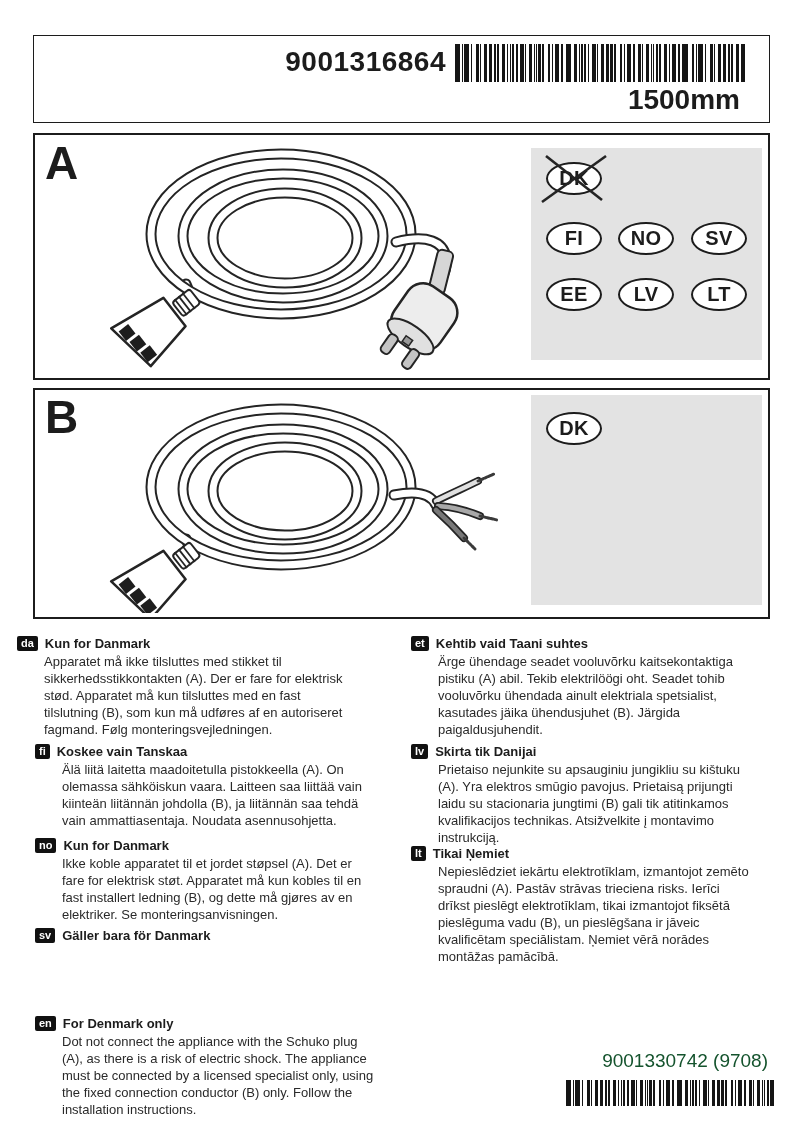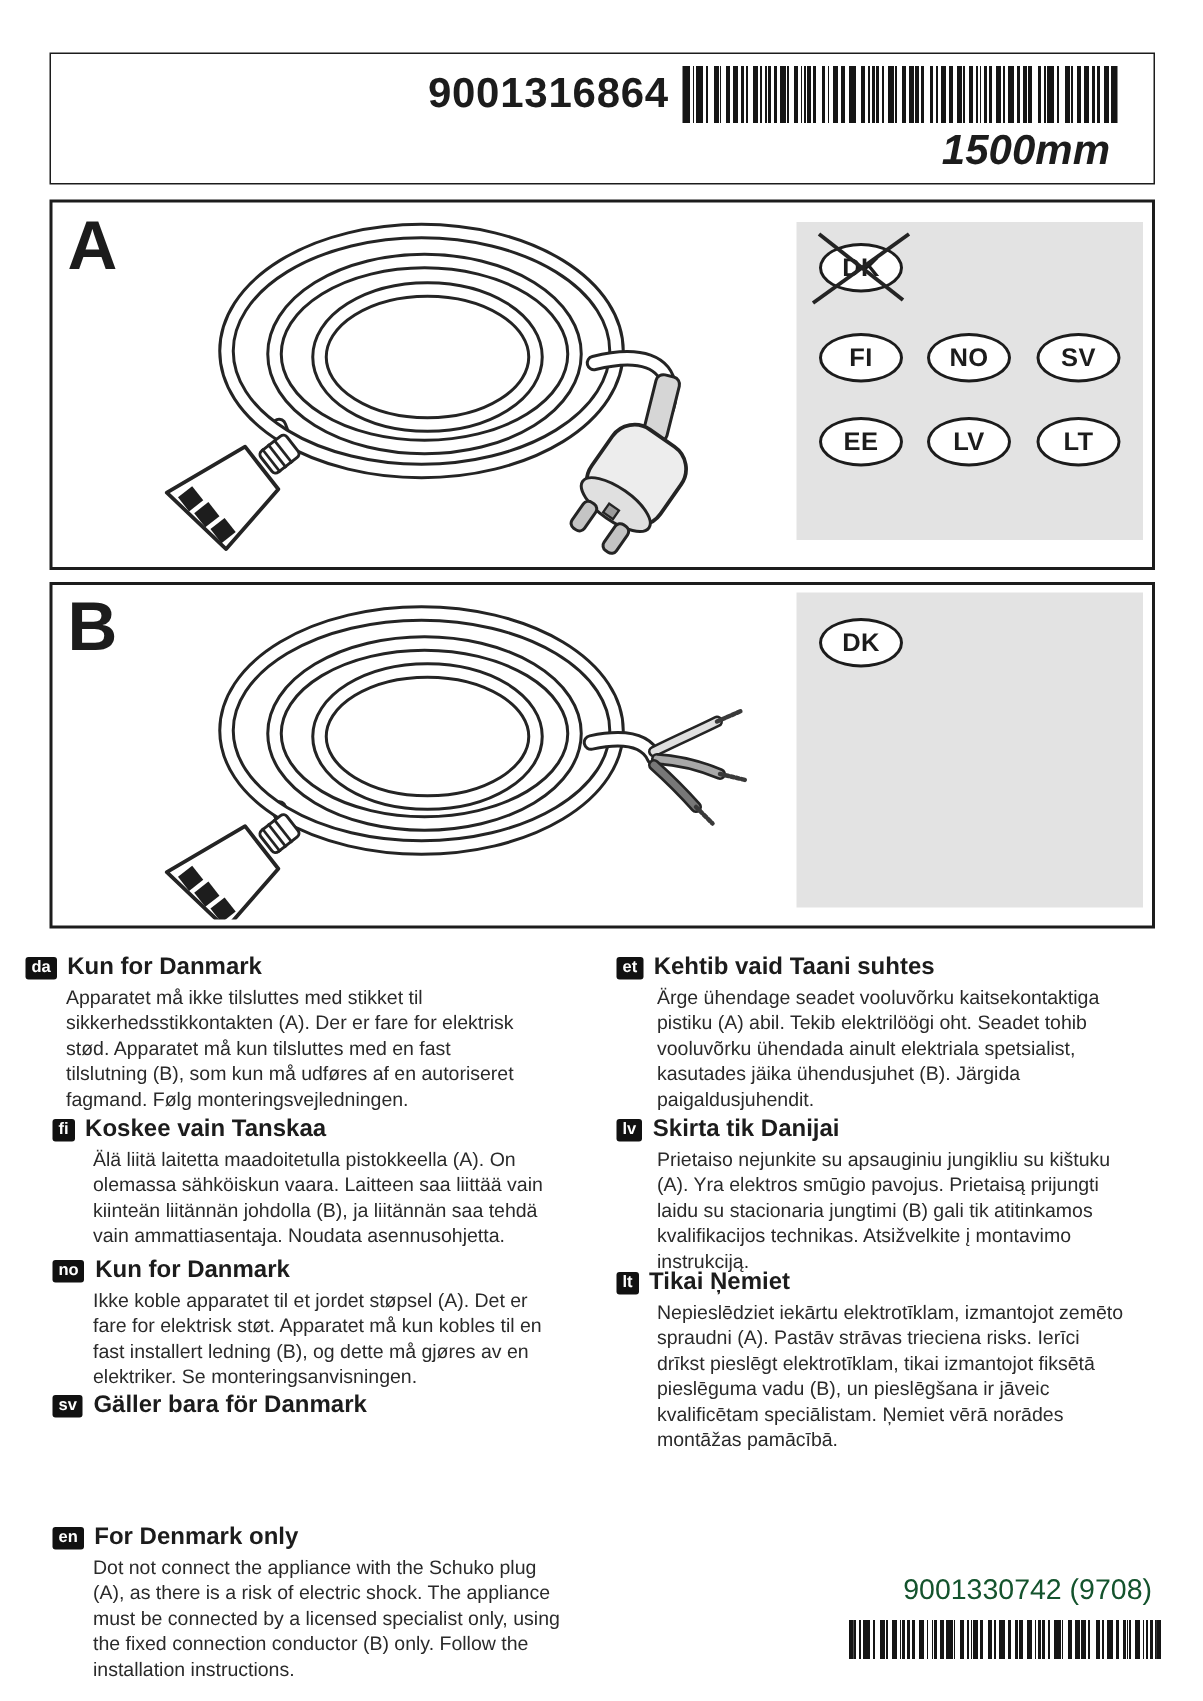--- a/index.html
+++ b/index.html
@@ -9,54 +9,54 @@
     font-family:"Liberation Sans","DejaVu Sans",sans-serif;
     color:#1c1c1c;
     border-radius:31px;
     -webkit-font-smoothing:antialiased;
   }
   .box { position:absolute; border:2px solid #1c1c1c; background:#fff; }
   .box.thin { border-width:1.5px; }
 
   .part-number { position:absolute; left:250px; top:46px; width:196px; text-align:right;
                  font-size:28px; font-weight:bold; letter-spacing:0.5px; }
-  .length-label { position:absolute; right:62px; top:84px; font-size:28px; font-weight:bold;font-style:italic; }
+  .length-label { position:absolute; right:62px; top:84px; font-size:28px; font-weight:bold; }
 
   .barcode {
     position:absolute;
     background-image:
       repeating-linear-gradient(90deg,#151515 0 2px,rgba(0,0,0,0) 2px 4px,#151515 4px 5px,rgba(0,0,0,0) 5px 8px,#151515 8px 11px,rgba(0,0,0,0) 11px 13px,#151515 13px 14px,rgba(0,0,0,0) 14px 18px),
       repeating-linear-gradient(90deg,#151515 0 1px,rgba(0,0,0,0) 1px 6px,#151515 6px 8px,rgba(0,0,0,0) 8px 13px);
     border-left:3px solid #151515; border-right:3px solid #151515;
   }
   .barcode.header-bc { left:455px; top:44px; width:284px; height:38px; }
   .barcode.footer-bc { left:566px; top:1080px; width:202px; height:26px; }
 
   .section-letter { position:absolute; font-size:46px; font-weight:800; line-height:1; }
 
   .country-panel { position:absolute; background:#e3e3e3; }
 
   .oval { position:absolute; width:52px; height:29px; border:2px solid #1c1c1c; border-radius:50%;
           background:#fff; display:flex; align-items:center; justify-content:center;
-          font-size:17px; font-weight:bold; letter-spacing:0.3px; }
+          font-size:20px; font-weight:bold; letter-spacing:0.3px; }
   .cross-svg { position:absolute; overflow:visible; pointer-events:none; }
 
   .illus { position:absolute; }
 
   .t-o { fill:none; stroke:#242424; stroke-width:11; stroke-linecap:round; }
   .t-i { fill:none; stroke:#ffffff; stroke-width:7;  stroke-linecap:round; }
   .w-o { fill:none; stroke:#242424; stroke-width:8;  stroke-linecap:round; }
   .w-i { fill:none; stroke-width:4.5; stroke-linecap:round; }
   .strand { fill:none; stroke:#3a3a3a; stroke-width:3; stroke-dasharray:2.2 1.5; stroke-linecap:round; }
 
   .notice { position:absolute; width:360px; }
   .notice-head { display:flex; align-items:center; gap:7px; }
   .lang-badge { background:#111; color:#fff; font-size:11px; font-weight:bold;
                 padding:1px 4px 2px 4px; border-radius:2px; line-height:12px; }
-  .notice-title { font-size:16px; font-weight:bold; }
+  .notice-title { font-size:13px; font-weight:bold; }
   .notice-body { margin-left:27px; margin-top:2px; width:314px;
                  font-size:13px; line-height:17px; color:#2a2a2a; }
 
   .footer-code { position:absolute; right:34px; top:1050px; font-size:19px; color:#14532d; }
 </style>
 </head>
 <body>
 
 <div class="page">
 

